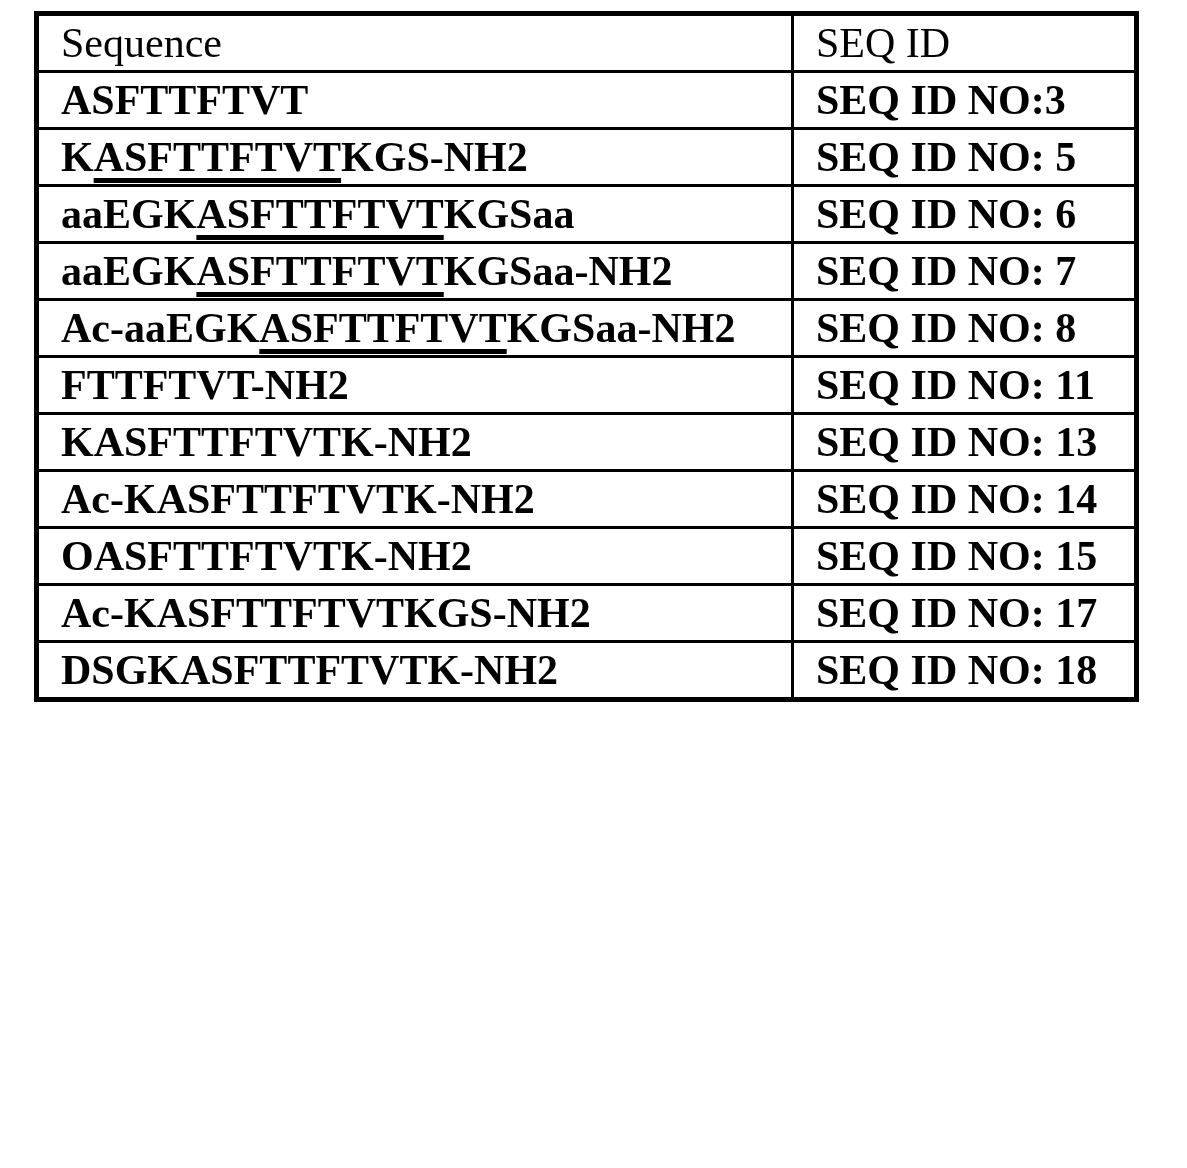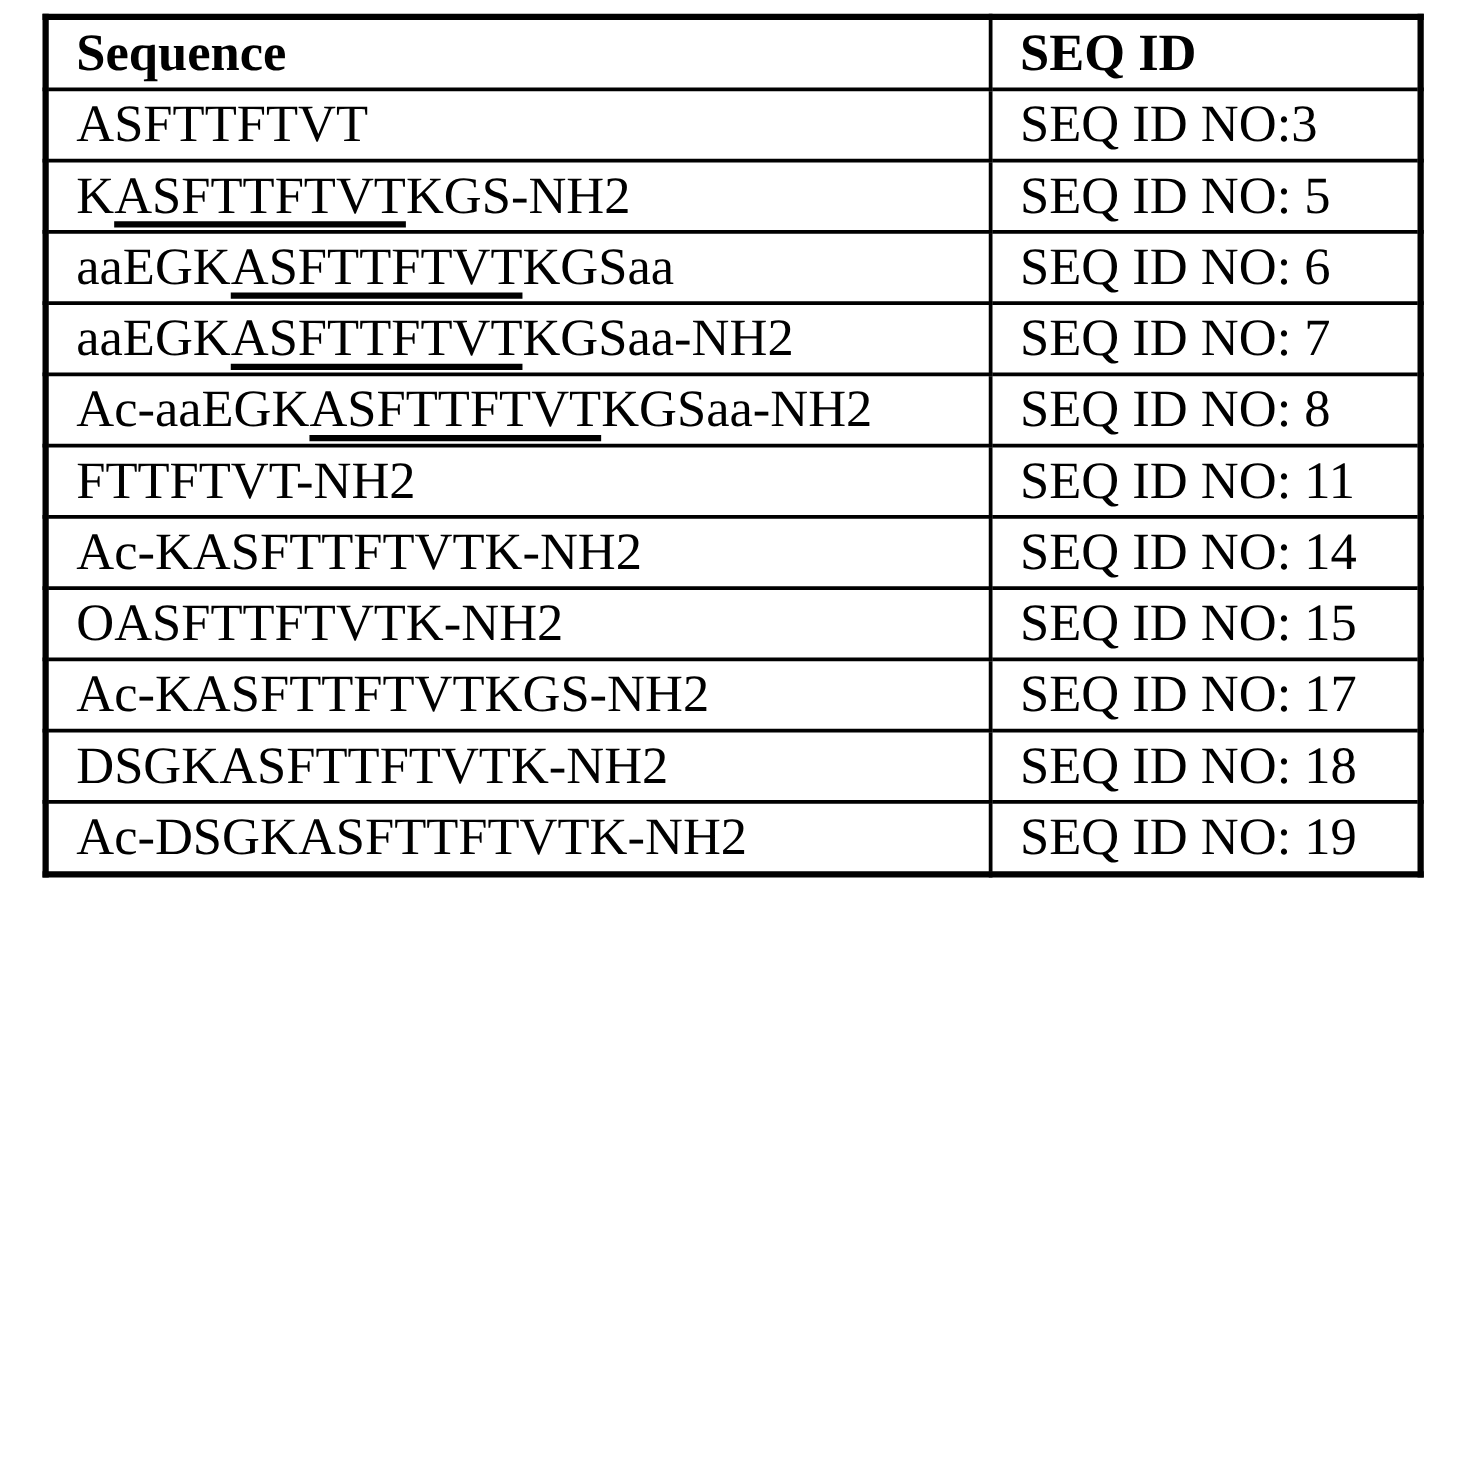--- a/index.html
+++ b/index.html
@@ -31,25 +31,25 @@
   table.seq-table td {
     border: 3px solid #000000;
     height: 54px;
     padding: 0 10px 0 22px;
     vertical-align: middle;
     font-size: 42px;
     line-height: 1.1;
     white-space: nowrap;
     overflow: hidden;
     text-align: left;
-    font-weight: normal;
+    font-weight: bold;
   }
   table.seq-table { border: 5px solid #000000; }
   table.seq-table th {
-    font-weight: bold;
+    font-weight: normal;
     margin-top: 37px;
   }
   .u {
     text-decoration: underline;
     text-decoration-thickness: 5px;
     text-underline-offset: 7px;
     text-decoration-skip-ink: none;
   }
 </style>
 </head>
@@ -87,34 +87,34 @@
         </tr>
         <tr>
           <td><span>Ac-aaEGK</span><span class="u">ASFTTFTVT</span><span>KGSaa-NH2</span></td>
           <td>SEQ ID NO: 8</td>
         </tr>
         <tr>
           <td><span>FTTFTVT-NH2</span></td>
           <td>SEQ ID NO: 11</td>
         </tr>
         <tr>
+          <td><span>KASFTTFTVTK-NH2</span></td>
+          <td>SEQ ID NO: 13</td>
+        </tr>
+        <tr>
           <td><span>Ac-KASFTTFTVTK-NH2</span></td>
           <td>SEQ ID NO: 14</td>
         </tr>
         <tr>
           <td><span>OASFTTFTVTK-NH2</span></td>
           <td>SEQ ID NO: 15</td>
         </tr>
         <tr>
           <td><span>Ac-KASFTTFTVTKGS-NH2</span></td>
           <td>SEQ ID NO: 17</td>
         </tr>
         <tr>
           <td><span>DSGKASFTTFTVTK-NH2</span></td>
           <td>SEQ ID NO: 18</td>
         </tr>
-        <tr>
-          <td><span>Ac-DSGKASFTTFTVTK-NH2</span></td>
-          <td>SEQ ID NO: 19</td>
-        </tr>
       </tbody>
   </table>
 </div>
 
 </body></html>

